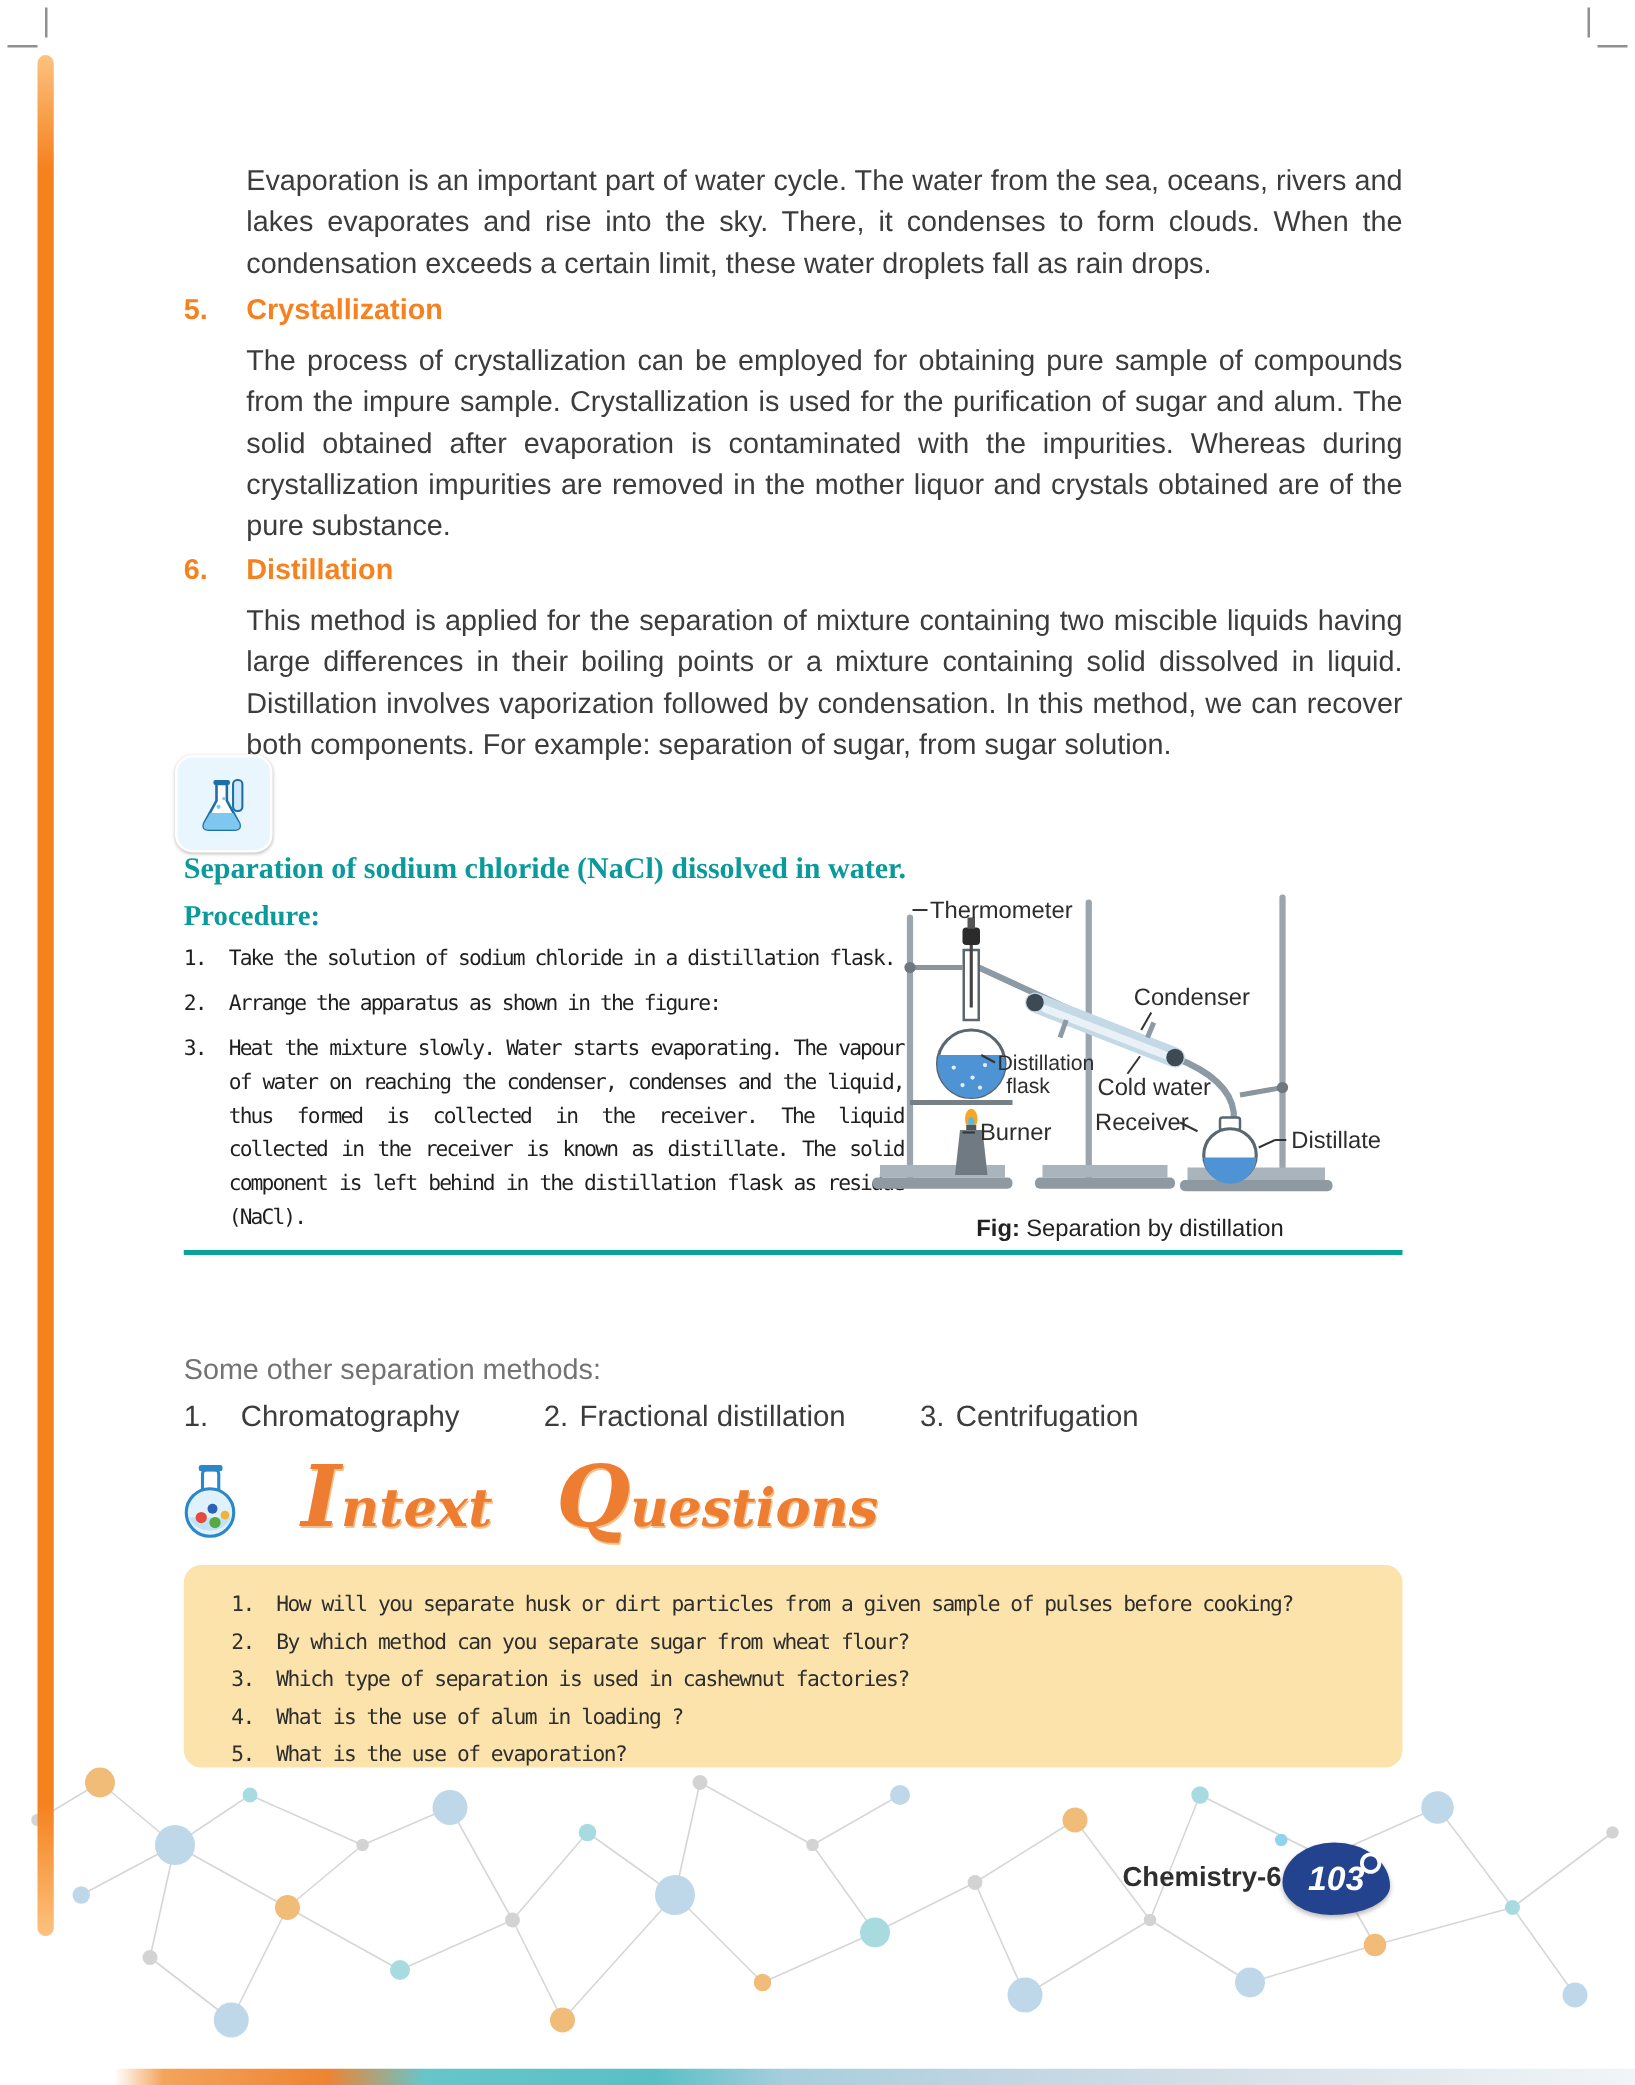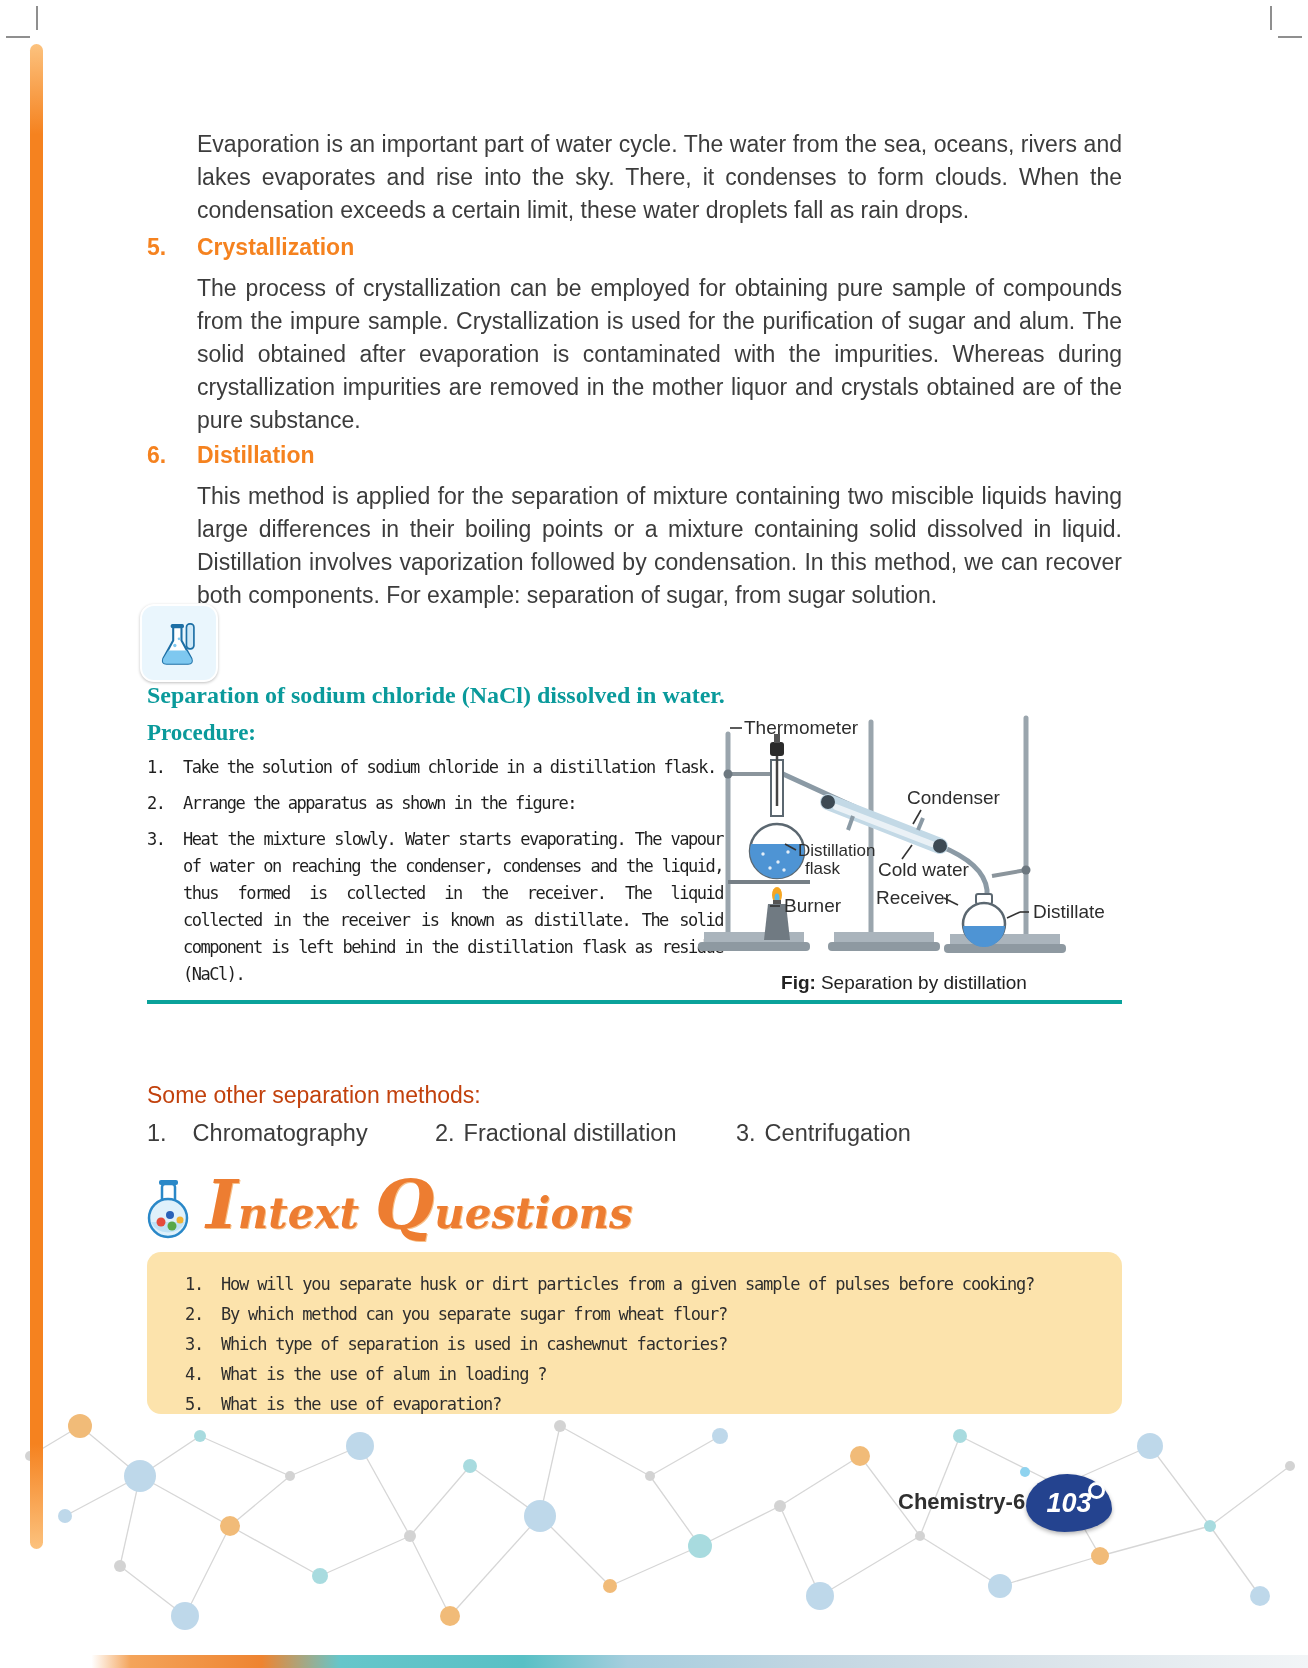--- a/index.html
+++ b/index.html
@@ -24,21 +24,21 @@
   .molecules{position:absolute;left:0;bottom:0;z-index:1;}
   .molecules line{stroke:#d2d2d2;stroke-width:1.3;}
 
   .content{position:absolute;left:14px;top:0;width:1308px;height:1668px;z-index:2;}
 
   .para{
     position:absolute;left:183px;width:925px;margin:0;
     font-size:23px;line-height:33px;text-align:justify;color:#3c3c3c;
   }
   .para.full{left:133px;width:975px;}
-  .plain{position:absolute;left:133px;margin:0;font-size:23px;color:#c2410c;}
+  .plain{position:absolute;left:133px;margin:0;font-size:23px;color:#737373;}
 
   .sec-head{position:absolute;left:133px;display:flex;font-weight:700;font-size:23px;color:#f5821f;}
   .sec-num{width:50px;flex:none;}
 
   
   .activity-banner{
     position:absolute;left:170px;top:630px;width:938px;height:38px;
     background:#00a551;display:flex;align-items:center;
   }
   .activity-banner span{
@@ -79,21 +79,21 @@
   .teal-rule{position:absolute;left:133px;top:1000px;width:975px;height:4px;background:#0aa29a;}
 
   .methods{position:absolute;left:133px;top:1120px;display:flex;font-size:23.5px;color:#3c3c3c;}
   .method{display:flex;}
   .method .num{margin-right:9px;}
   .method.m1{width:288px;}
   .method.m1 .num{margin-right:26px;}
   .method.m2{width:301px;}
 
   
-  .intext-head{position:absolute;left:126px;top:1158px;display:flex;align-items:flex-end;height:86px;}
+  .intext-head{position:absolute;left:126px;top:1158px;display:flex;align-items:flex-start;height:86px;gap:35px;}
   .intext-icon{width:58px;height:78px;margin-right:8px;display:flex;align-items:flex-end;}
   .intext-word{
     display:inline-block;font-family:"DejaVu Serif",serif;font-style:italic;font-weight:700;
     font-size:42px;color:#ed7d31;margin-right:16px;text-shadow:1px 1px 0 #f7c08a;
   }
   .intext-word::first-letter{font-size:68px;}
 
   .qbox{
     position:absolute;left:133px;top:1252px;width:975px;height:162px;
     background:#fce3ac;border-radius:14px;box-sizing:border-box;

